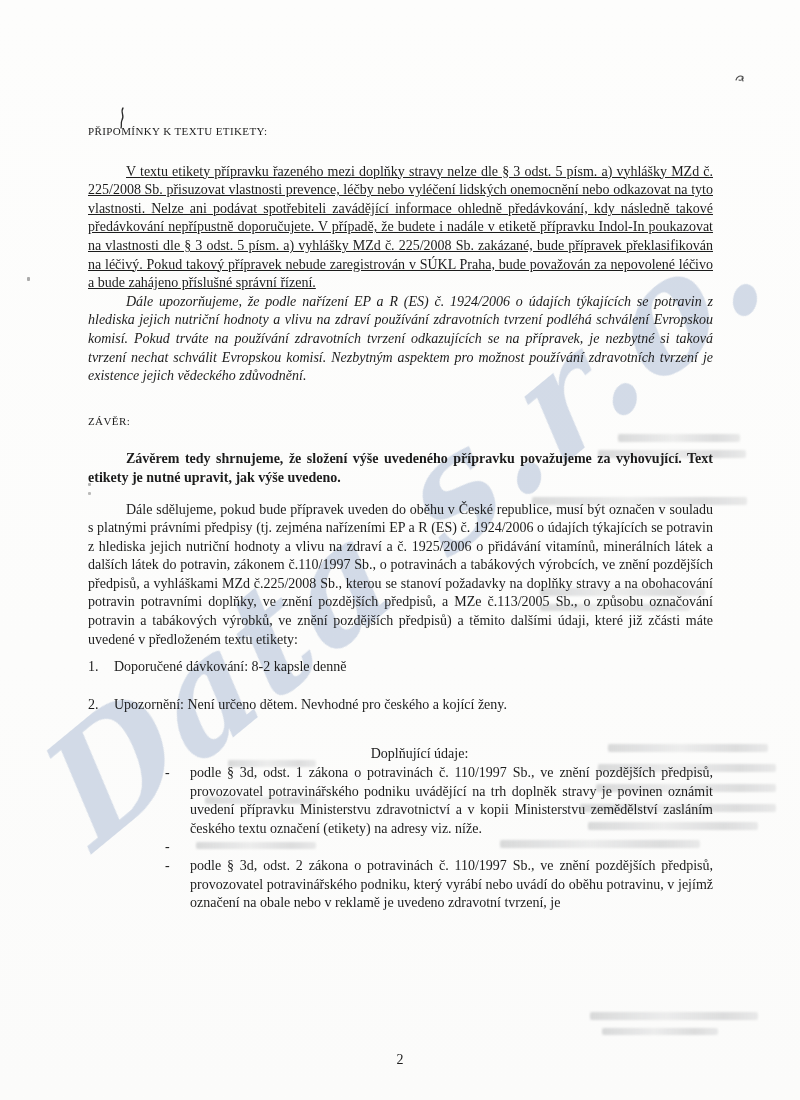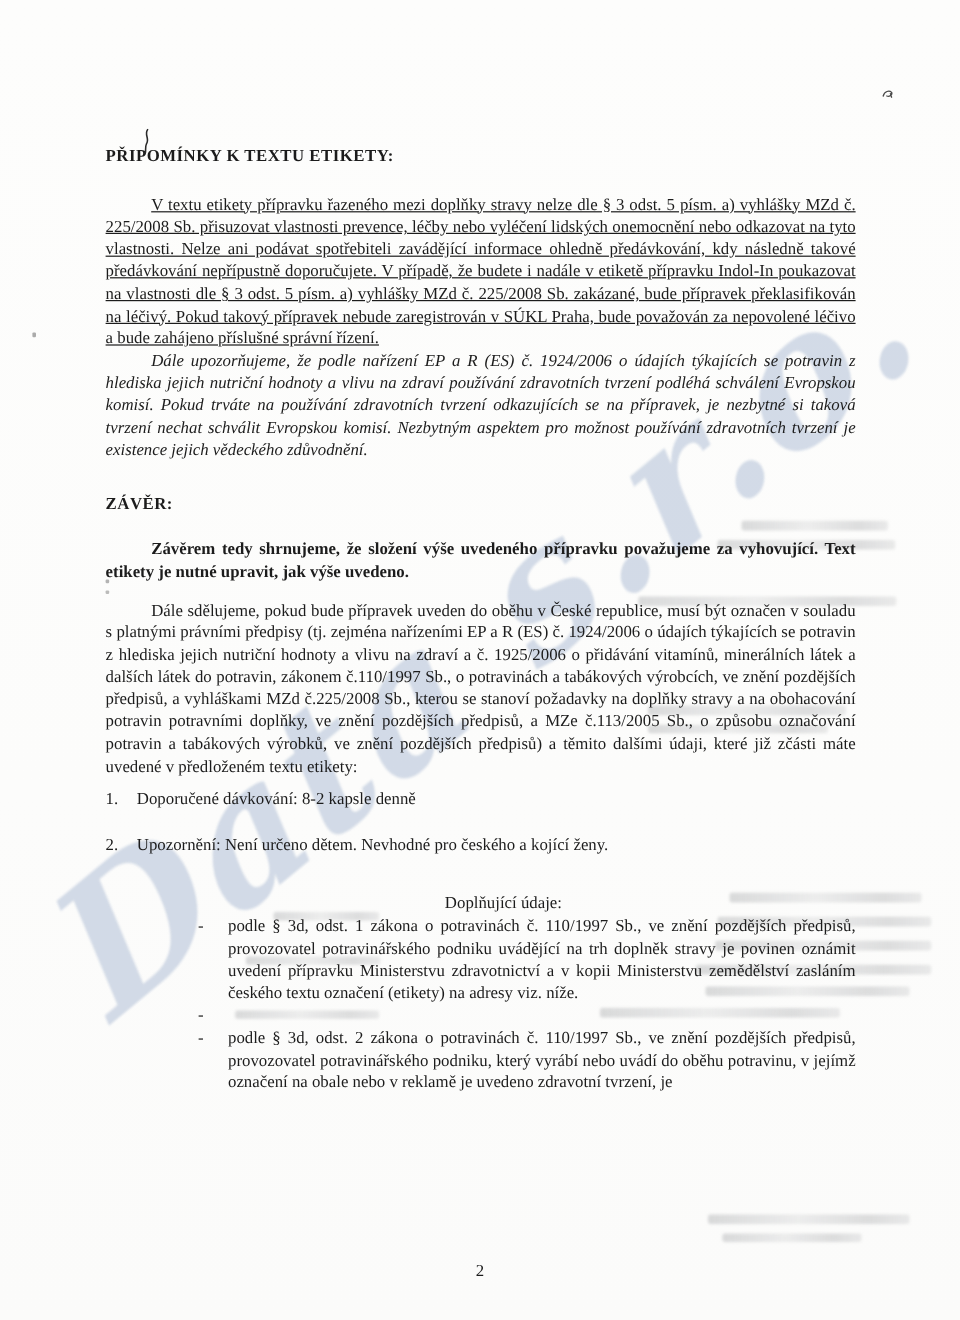--- a/index.html
+++ b/index.html
@@ -35,21 +35,21 @@
   .speck{position:absolute;background:#5a5a5a;border-radius:1px;z-index:3;}
   .pen-mark{position:absolute;z-index:3;}
   
   .content{
     position:absolute;left:88px;top:122px;width:625px;
     font-size:14px;line-height:18.6px;color:#1c1c1c;
     text-align:justify;
     z-index:2;
   }
   .doc-heading{
-    font-weight:bold;font-size:14px;letter-spacing:0.4px;
+    font-weight:normal;font-size:11px;letter-spacing:0.4px;
     margin:0;text-align:left;
   }
   .h-comments{margin-bottom:22px;}
   .h-conclusion{margin-bottom:20px;}
   .para{text-indent:38px;margin:0;}
   .p1{text-decoration:underline;}
   .p2{margin-bottom:26px;font-style:italic;}
   .p3{margin-bottom:13px;font-weight:bold;}
   .p4{margin-bottom:9px;}
   .num-item{display:flex;margin:0 0 19px 0;text-align:left;}

